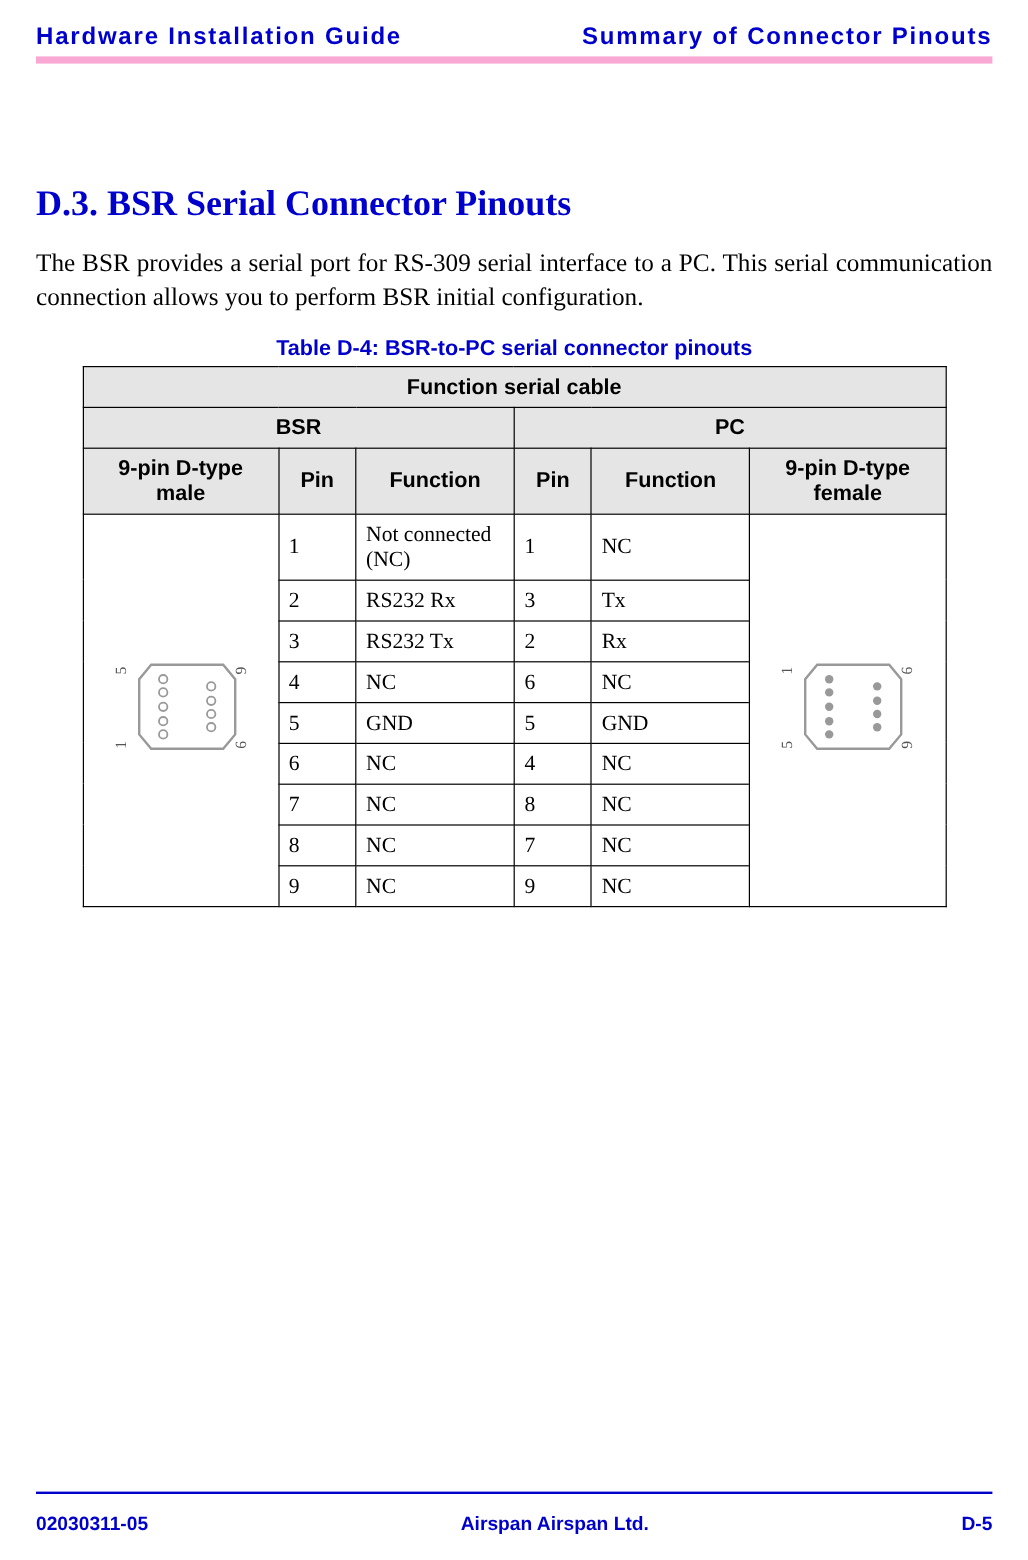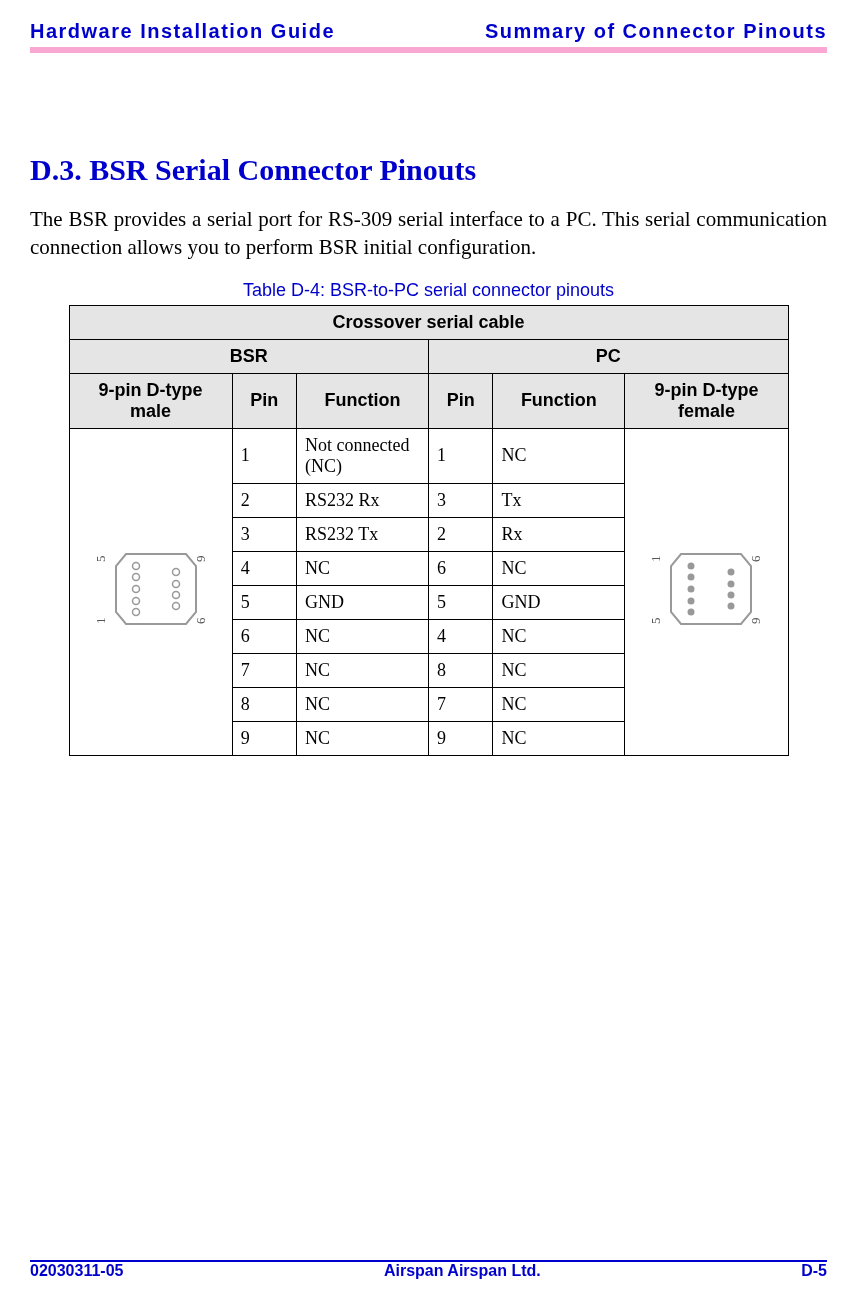--- a/index.html
+++ b/index.html
@@ -39,21 +39,21 @@
     }
     .body-text {
       font-size: 21px;
       text-align: justify;
       line-height: 1.35;
       margin-bottom: 18px;
     }
     .table-caption {
       color: #0000CC;
       font-family: Arial, Helvetica, sans-serif;
-      font-weight: normal;
+      font-weight: bold;
       font-size: 18px;
       text-align: center;
       margin-bottom: 4px;
     }
     .pinout-table {
       border-collapse: collapse;
       margin: 0 auto;
       width: 720px;
       font-size: 18px;
     }
@@ -78,21 +78,21 @@
     }
     .pin-col { width: 45px; margin-left: 16px; }
     .func-col { width: 110px; }
     .connector-svg { display: inline-block; }
     .footer-row {
       position: absolute;
       bottom: 20px;
       left: 30px;
       right: 30px;
       border-top: 2px solid #0000CC;
-      padding-top: 0;
+      padding-top: 17px;
       display: flex;
       justify-content: space-between;
       color: #0000CC;
       font-family: Arial, Helvetica, sans-serif;
       font-weight: bold;
       font-size: 16px;
     }
   </style>
 </head>
 <body>
@@ -105,21 +105,21 @@
 
   <div class="section-heading">D.3. BSR Serial Connector Pinouts</div>
 
   <div class="body-text">The BSR provides a serial port for RS-309 serial interface to a PC. This serial communication connection allows you to perform BSR initial configuration.</div>
 
   <div class="table-caption">Table D-4:  BSR-to-PC serial connector pinouts</div>
 
   <table class="pinout-table">
     <tbody>
         <tr>
-      <th class="header-cell" colspan="6">Crossover serial cable</th>
+      <th class="header-cell" colspan="6">Function serial cable</th>
     </tr>
     <tr>
       <th class="header-cell" colspan="3">BSR</th>
       <th class="header-cell" colspan="3">PC</th>
     </tr>
     <tr>
       <th class="header-cell">9-pin D-type male</th>
       <th class="header-cell pin-col">Pin</th>
       <th class="header-cell func-col">Function</th>
       <th class="header-cell pin-col">Pin</th>

